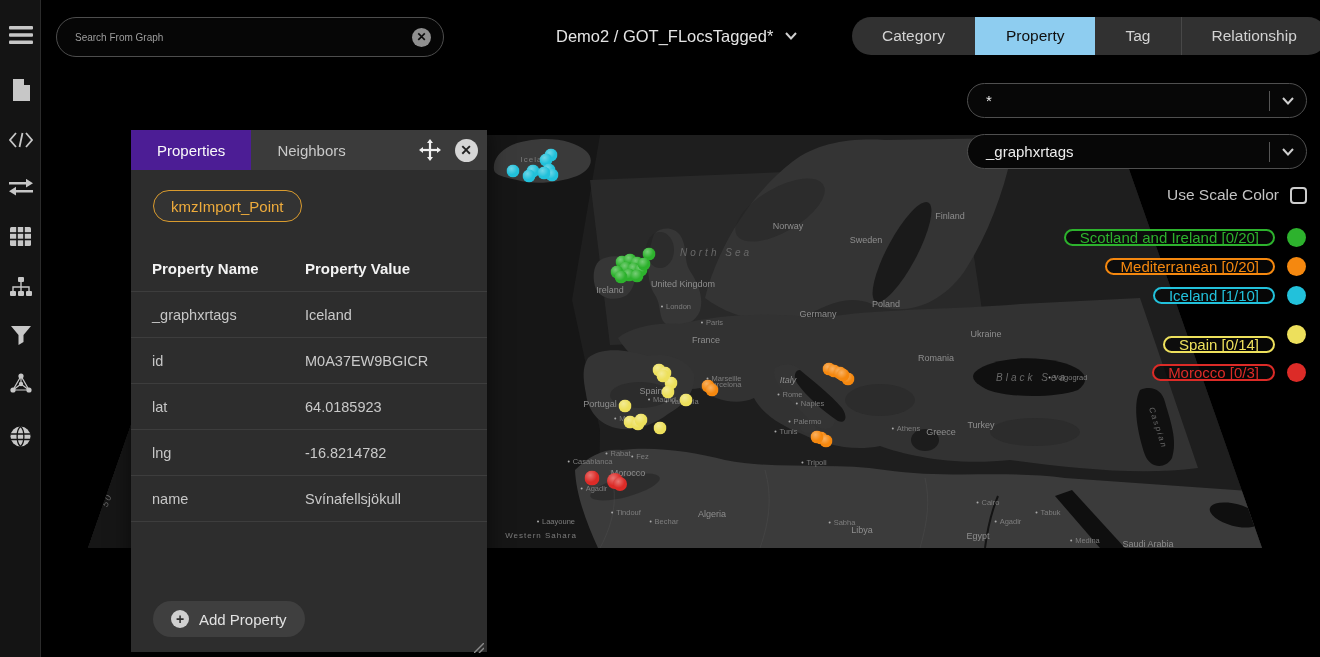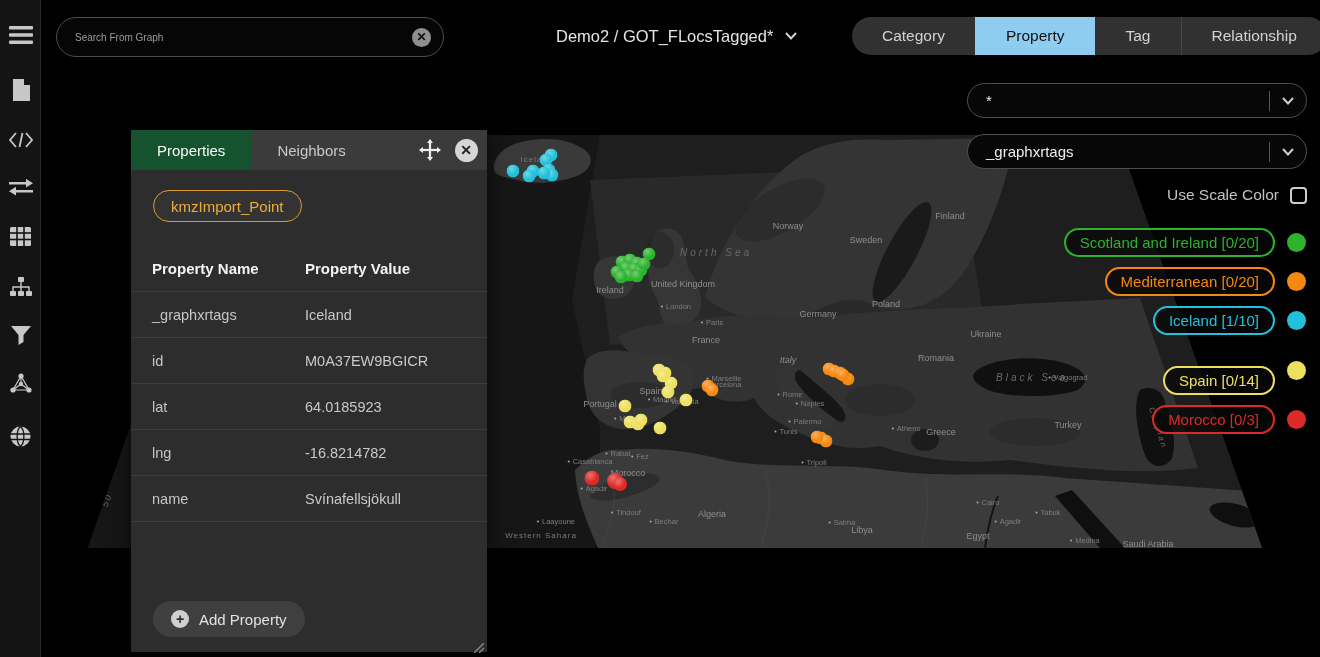--- a/index.html
+++ b/index.html
@@ -46,21 +46,21 @@
   .drop .dval { flex:1; }
   .drop .dsep { width:1px; height:20px; background:#555; margin-right:12px; }
   #scale-row { right:13px; top:186px; display:flex; align-items:center; gap:11px; z-index:30; }
   #scale-row .lbl { color:#c3c3c3; font-size:15.5px; }
   #scale-check { width:17px; height:17px; border:2px solid #cdcdcd; border-radius:4px;
                  background:transparent; cursor:pointer; }
 
   #legend { right:14px; top:228px; display:flex; flex-direction:column; gap:10px;
             align-items:flex-end; z-index:30; }
   .lrow { display:flex; align-items:center; cursor:pointer; }
-  .lpill { height:29px; display:flex; align-items:center; padding:0 14px; border-radius:15px;
+  .lpill { height:17px; display:flex; align-items:center; padding:0 14px; border-radius:15px;
            border:2px solid; background:rgba(8,8,8,.75); font-size:15px; white-space:nowrap; }
   .ldot { width:19px; height:19px; border-radius:50%; margin-left:12px; }
 
   
   #map { left:0; top:0; width:1320px; height:657px; z-index:1;
          clip-path:polygon(232px 135px,1117px 135px,1262px 548px,88px 548px);
          background:#1e1e1e; }
   #map svg { position:absolute; left:0; top:0; }
   #map-labels,#map-nodes { position:absolute; left:0; top:0; width:1320px; height:657px; }
   .mlab { position:absolute; transform:translate(-50%,-50%); white-space:nowrap; }
@@ -76,21 +76,21 @@
            font-style:italic; letter-spacing:2px; transform:rotate(-68deg); }
   .node { position:absolute; border-radius:50%; transform:translate(-50%,-50%); cursor:pointer; }
 
   
   #panel { left:131px; top:130px; width:356px; height:522px; background:#2d2d2d; z-index:60;
            box-shadow:0 0 20px rgba(0,0,0,.6); }
   #panel-head { position:absolute; left:0; top:0; width:356px; height:40px; background:#3b3b3b;
                 display:flex; align-items:stretch; }
   .ptab { display:flex; align-items:center; justify-content:center; padding:0 26px;
           font-size:15px; color:#c9c9c9; cursor:pointer; }
-  .ptab.active { background:#14532d; color:#fafafa; }
+  .ptab.active { background:#4c1d95; color:#fafafa; }
   #panel-head .spacer { flex:1; }
   .head-ic { width:30px; display:flex; align-items:center; justify-content:center; cursor:pointer; margin-right:6px; }
   #close-btn .circle-x { width:23px; height:23px; background:#d6d6d6; color:#222; font-size:14px; }
 
   #cat-pill { position:absolute; left:22px; top:60px; height:32px; display:inline-flex;
               align-items:center; padding:0 17px; border:1.5px solid #d99b2e; border-radius:16px;
               color:#efac3c; font-size:15px; background:rgba(255,255,255,.03); cursor:pointer; }
 
   #prop-table { position:absolute; left:0; top:116px; width:356px; }
   .trow { display:flex; border-bottom:1px solid #3d3d3d; min-height:46px; align-items:center; }
@@ -154,23 +154,23 @@
       <span class="mlab country" style="left: 950px; top: 216px;">Finland</span>
       <span class="mlab country" style="left: 683px; top: 284px;">United Kingdom</span>
       <span class="mlab country" style="left: 610px; top: 290px;">Ireland</span>
       <span class="mlab country" style="left: 706px; top: 340px;">France</span>
       <span class="mlab country" style="left: 651px; top: 391px;">Spain</span>
       <span class="mlab country" style="left: 600px; top: 404px;">Portugal</span>
       <span class="mlab country" style="left: 818px; top: 314px;">Germany</span>
       <span class="mlab country" style="left: 886px; top: 304px;">Poland</span>
       <span class="mlab country" style="left: 986px; top: 334px;">Ukraine</span>
       <span class="mlab country" style="left: 936px; top: 358px;">Romania</span>
-      <span class="mlab country" style="left: 788px; top: 360px; font-style: italic;">Italy</span>
+      <span class="mlab country" style="left: 788px; top: 380px; font-style: italic;">Italy</span>
       <span class="mlab country" style="left: 941px; top: 432px;">Greece</span>
-      <span class="mlab country" style="left: 1068px; top: 425px;">Turkey</span>
+      <span class="mlab country" style="left: 981px; top: 425px;">Turkey</span>
       <span class="mlab country" style="left: 628px; top: 473px;">Morocco</span>
       <span class="mlab country" style="left: 712px; top: 514px;">Algeria</span>
       <span class="mlab country" style="left: 862px; top: 530px;">Libya</span>
       <span class="mlab country" style="left: 978px; top: 536px;">Egypt</span>
       <span class="mlab region" style="left: 541px; top: 535px;">Western Sahara</span>
       <span class="mlab country" style="left: 1148px; top: 544px;">Saudi Arabia</span>
       <span class="mlab sea" style="left: 716px; top: 252px;">North Sea</span>
       <span class="mlab sea" style="left: 1032px; top: 377px;">Black Sea</span>
       <span class="mlab sea-v" style="left: 1158px; top: 428px;">Caspian</span>
       <span class="mlab city" style="left: 676px; top: 306px;">London</span>

